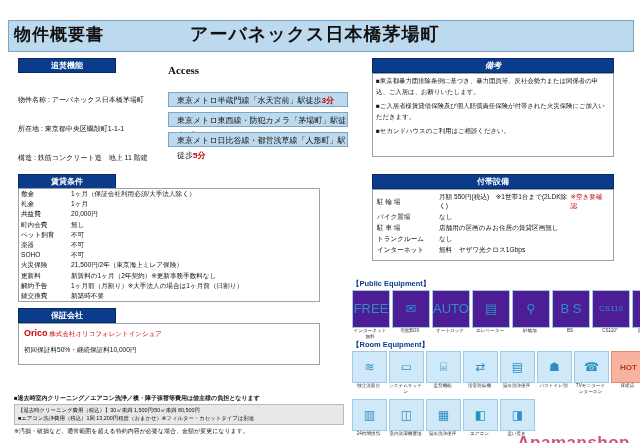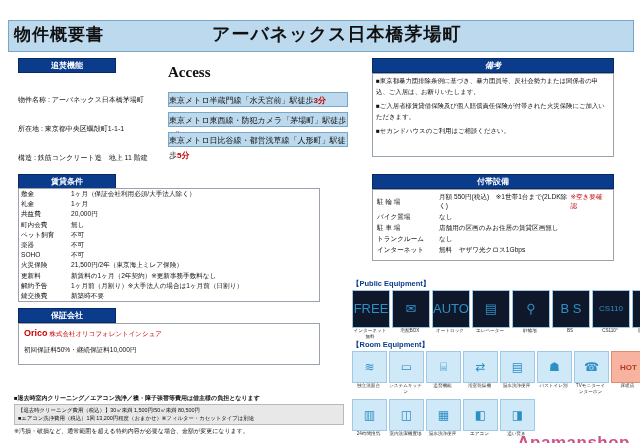--- a/index.html
+++ b/index.html
@@ -11,52 +11,52 @@
     position:relative;overflow:hidden;
   }
   .sheet{position:absolute;left:0;top:16px;width:640px;height:443px;}
 
   
   .hdr{position:absolute;left:8px;top:4px;width:624px;height:30px;
        background:#bcd9ee;border:1px solid #7aa6c8;}
   .hdr-title{position:absolute;left:14px;top:7px;font-size:17px;font-weight:bold;
        letter-spacing:1px;color:#111;}
   .hdr-name{position:absolute;left:190px;top:6px;font-size:18px;font-weight:bold;
-       letter-spacing:1px;color:#111;margin-left:22px;}
+       letter-spacing:1px;color:#111;}
 
   
   .sect{position:absolute;background:#0b3c8c;color:#fff;font-size:8px;font-weight:bold;
         text-align:center;line-height:13px;height:13px;border:1px solid #082a63;}
   .panel{position:absolute;border:1px solid #9aa3ad;background:#fff;}
 
   .kv{position:absolute;font-size:7px;line-height:9.6px;white-space:pre;}
 
   
-  .access-label{position:absolute;left:168px;top:48px;font-size:15px;font-weight:bold;
+  .access-label{position:absolute;left:168px;top:48px;font-size:11px;font-weight:bold;
       font-family:"Liberation Serif","DejaVu Serif",serif;}
   .acc-row{position:absolute;left:168px;background:#bcd9ee;border:1px solid #7aa6c8;
-      height:15px;width:180px;font-size:8px;line-height:15px;padding-left:0;
+      height:15px;width:180px;font-size:8px;line-height:15px;padding-left:8px;
       box-sizing:border-box;}
   .acc-min{color:#c00000;font-weight:bold;}
 
   
   .bullets{position:absolute;font-size:6.4px;line-height:10.5px;}
 
   
   table{border-collapse:collapse;font-size:6.6px;}
   .rent td{border:none;padding:0 2px;vertical-align:top;line-height:10.2px;}
   .rent td.k{width:46px;color:#111;}
   .rentbox{position:absolute;left:18px;top:172px;width:300px;height:112px;
       border:1px solid #9aa3ad;background:#fff;}
   .rentbox table{width:100%;}
 
   
   .eqhead{position:absolute;font-size:7.5px;font-weight:bold;color:#0b3c8c;}
   .eqgrid{position:absolute;display:flex;gap:2px;}
-  .eqcell{width:36px;height:36px;background:#0f172a;border:1px solid #9fc9e4;
+  .eqcell{width:36px;height:36px;background:#4c1d95;border:1px solid #9fc9e4;
       display:flex;flex-direction:column;align-items:center;justify-content:center;
       font-size:5px;color:#1a6fa8;text-align:center;line-height:6px;}
   .eqcell .gl{font-size:13px;line-height:14px;color:#2e8fc4;}
   .eqcap{font-size:4.6px;color:#333;text-align:center;width:36px;line-height:5.6px;}
 
   
   .rmcell{width:33px;height:30px;background:#cfe9f8;border:1px solid #9fc9e4;
       display:flex;align-items:center;justify-content:center;font-size:12px;color:#2e8fc4;}
 
   

